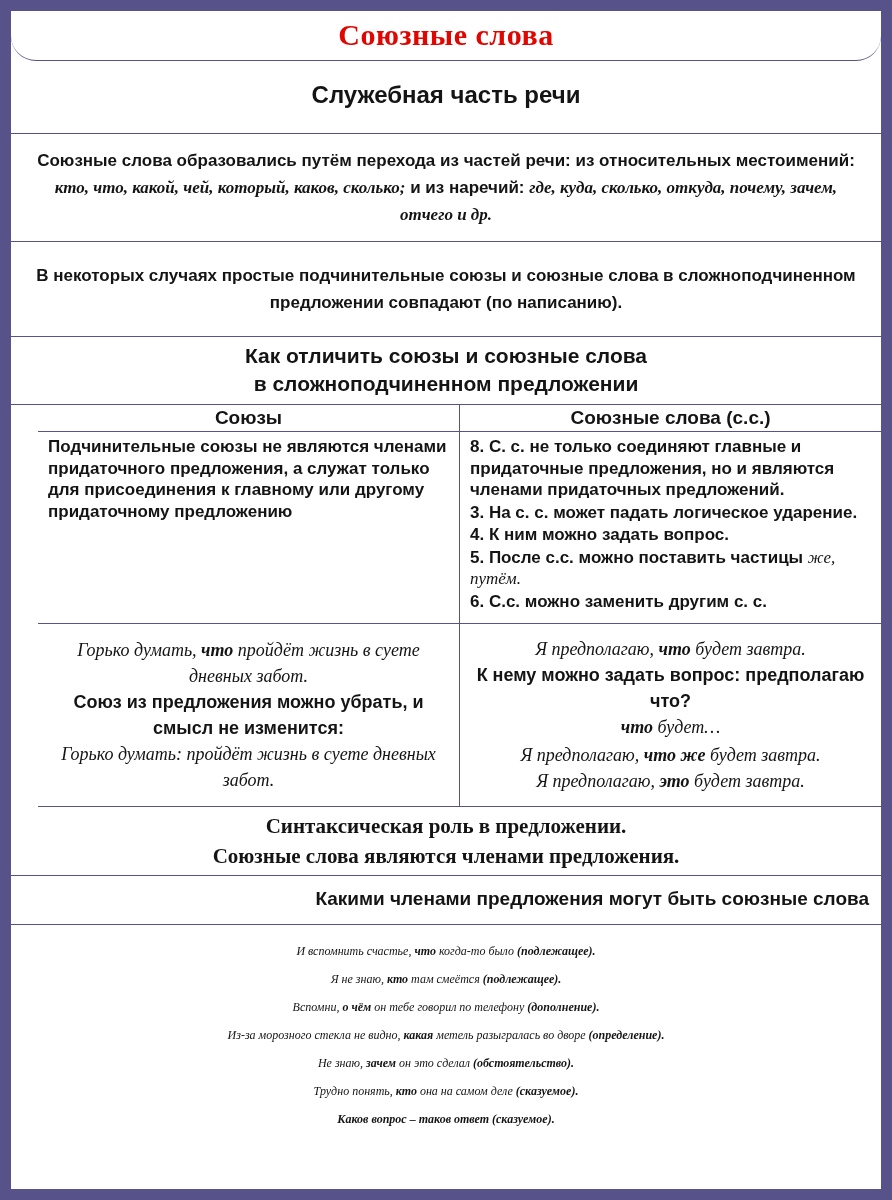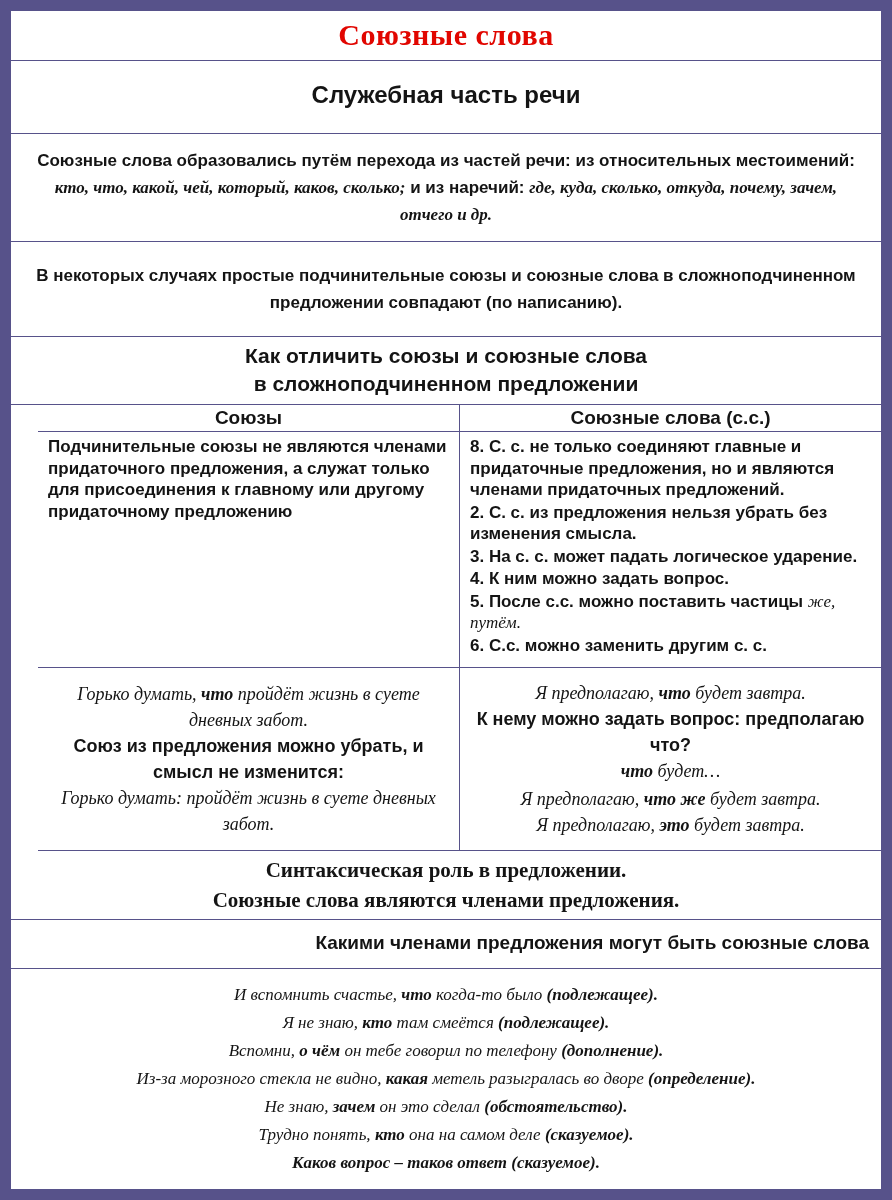--- a/index.html
+++ b/index.html
@@ -15,21 +15,21 @@
     padding:11px;
   }
   .sheet {
     width:100%; height:100%;
     background:#ffffff;
     display:flex; flex-direction:column;
     overflow:hidden;
   }
   .row { border-bottom:1px solid #57528A; }
 
-  .title-row { padding:7px 0 8px; text-align:center; }
+  .title-row { padding:7px 0 8px; text-align:center;border-radius:25px; }
   .title-row h1 {
     font-family:"Liberation Serif", serif;
     font-size:30px; font-weight:bold; color:#E10600;
     letter-spacing:0.5px;
   }
 
   .subtitle-row { padding:20px 0 24px; text-align:center; }
   .subtitle-row .subtitle { font-size:24px; font-weight:bold; }
 
   .origin-row { padding:13px 22px; text-align:center; }
@@ -62,21 +62,21 @@
   .ex-cell p { font-size:18px; line-height:26px; }
   .ex-cell p.gap-top { margin-top:2px; }
 
   .syntax-row { padding:4px 0; text-align:center;font-family:Liberation Serif, serif; }
   .syntax-row div { font-size:21px; line-height:30px; font-weight:bold; }
 
   .members-row { padding:12px 12px 14px; text-align:right; }
   .members-row .members-heading { font-size:19px; font-weight:bold; }
 
   .final-row { flex:1; padding:12px 8px; text-align:center; border-bottom:none; }
-  .final-row p { font-size:17px; line-height:28px; }
+  .final-row p { font-size:12px; line-height:28px; }
 
   
   .b  { font-family:"Liberation Sans", sans-serif; font-weight:bold; font-style:normal; }
   .i  { font-family:"Liberation Serif", serif; font-style:italic; font-weight:normal; }
   .bi { font-family:"Liberation Serif", serif; font-style:italic; font-weight:bold; }
 </style>
 </head>
 <body>
 
 <div class="frame">
@@ -107,21 +107,20 @@
       <div class="col-left">
         <div class="col-header">Союзы</div>
         <div class="col-body">
           <p>Подчинительные союзы не являются членами придаточного предложения, а служат только для присоединения к главному или другому придаточному предложению</p>
         </div>
       </div>
       <div class="col-right">
         <div class="col-header">Союзные слова (с.с.)</div>
         <div class="col-body">
           <p class="item"><span>8. С. с. не только соединяют главные и придаточные предложения, но и являются членами придаточных предложений.</span></p>
-          <p class="item"><span>2. С. с. из предложения нельзя убрать без изменения смысла.</span></p>
           <p class="item"><span>3. На с. с. может падать логическое ударение.</span></p>
           <p class="item"><span>4. К ним можно задать вопрос.</span></p>
           <p class="item"><span>5. После с.с. можно поставить частицы </span><span class="i">же, путём.</span></p>
           <p class="item"><span>6. С.с. можно заменить другим с. с.</span></p>
         </div>
       </div>
     </div>
 
     <div class="twocol examples-row">
       <div class="col-left ex-cell">

